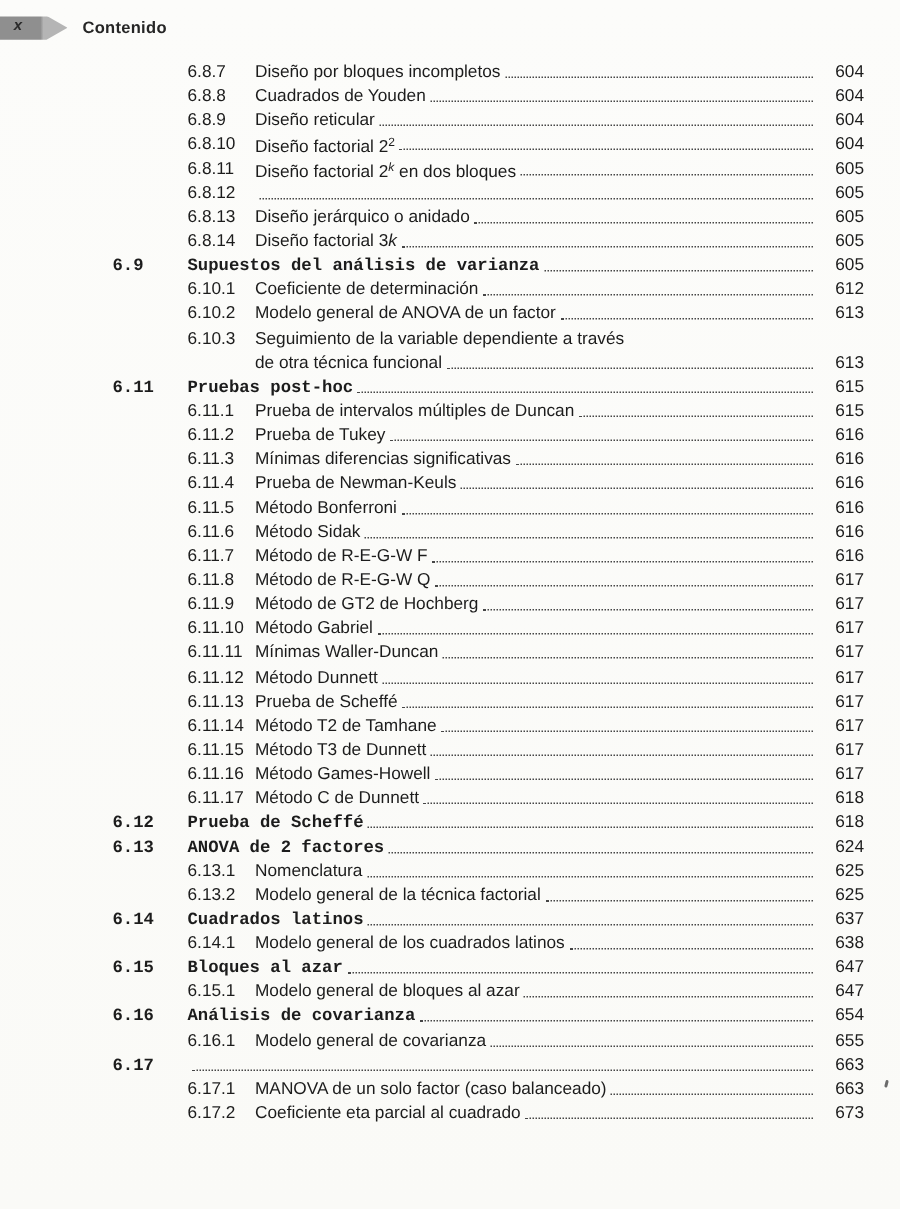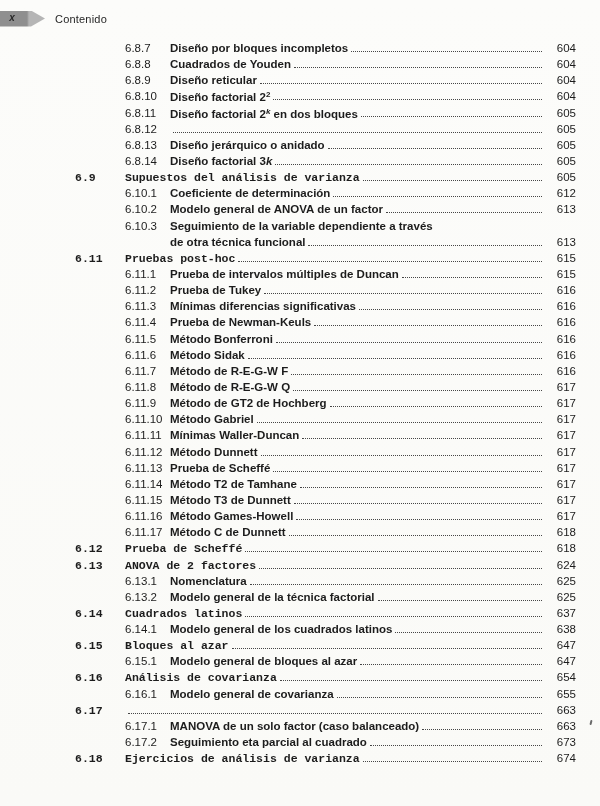--- a/index.html
+++ b/index.html
@@ -30,42 +30,42 @@
     clip-path: polygon(0 0, 31px 0, 45px 8px, 31px 16px, 0 16px);
   }
   .folio-label {
     position: absolute; left: 0; top: 1px; width: 24px;
     text-align: center;
     font-size: 10px; font-weight: 700; color: #2a2a2a;
     font-style: italic;
   }
   .head-title {
     margin-left: 10px;
-    font-size: 11px; font-weight: 400; color: #262626;
+    font-size: 11px; font-weight: 700; color: #262626;
     letter-spacing: 0.2px;
   }
 
   
   .toc {
     position: absolute;
     left: 75px; top: 42px;
     width: 501px;
     font-size: 11.5px;
   }
   .row {
     display: flex;
     align-items: flex-start;
     height: 16.15px;
     white-space: nowrap;
   }
   .row .num   { flex: none; width: 50px; }
   .row.l2 .num { margin-left: 50px; width: 45px; }
   .row.l1 .num, .row.l1 .title { font-weight: 700; font-family: Liberation Mono, monospace; }
   .row .spacer { flex: none; width: 95px; }
-  .title { flex: none; font-weight: bold; }
+  .title { flex: none; }
   .leader {
     flex: 1 1 auto; min-width: 10px;
     height: 10px;
     border-bottom: 1.7px dotted #464646;
     margin: 0 4px 0 3px;
   }
   .pg { flex: none; width: 30px; text-align: right; }
   .seg-sup        { font-size: 8px; vertical-align: 4px; }
   .seg-italic     { font-style: italic; }
   .seg-sup-italic { font-size: 8px; vertical-align: 4px; font-style: italic; }
@@ -338,27 +338,21 @@
         <span class="pg">663</span>
       </div>
       <div class="row l2">
         <span class="num">6.17.1</span>
         <span class="title">MANOVA de un solo factor (caso balanceado)</span>
         <span class="leader"></span>
         <span class="pg">663</span>
       </div>
       <div class="row l2">
         <span class="num">6.17.2</span>
-        <span class="title">Seguimiento eta parcial al cuadrado </span>
+        <span class="title">Coeficiente eta parcial al cuadrado </span>
         <span class="leader"></span>
         <span class="pg">673</span>
       </div>
-      <div class="row l1">
-        <span class="num">6.18</span>
-        <span class="title">Ejercicios de análisis de varianza </span>
-        <span class="leader"></span>
-        <span class="pg">674</span>
-      </div>
     </main>
 
   <div class="scan-artifact"></div>
 
 </div>
 
 </body></html>

